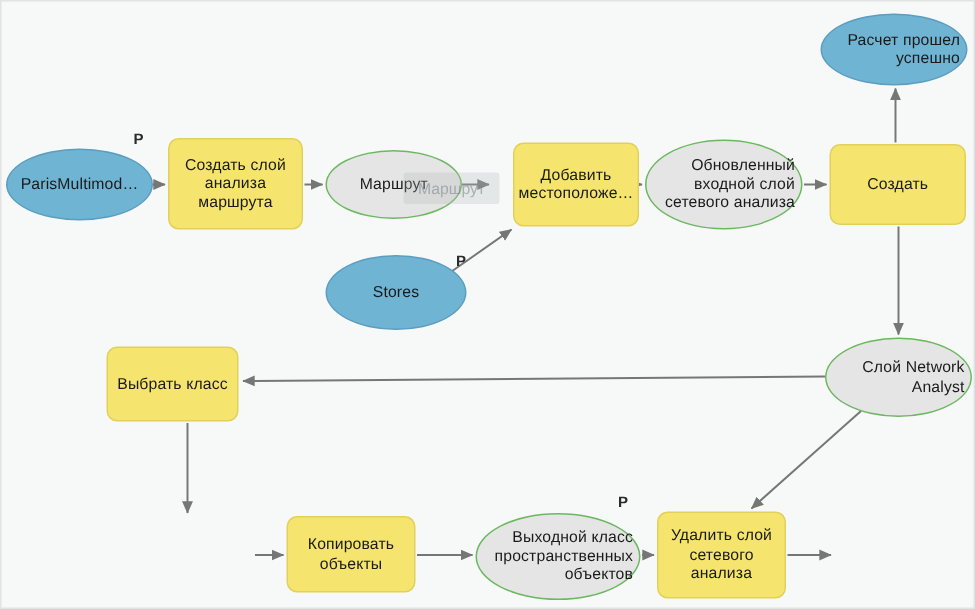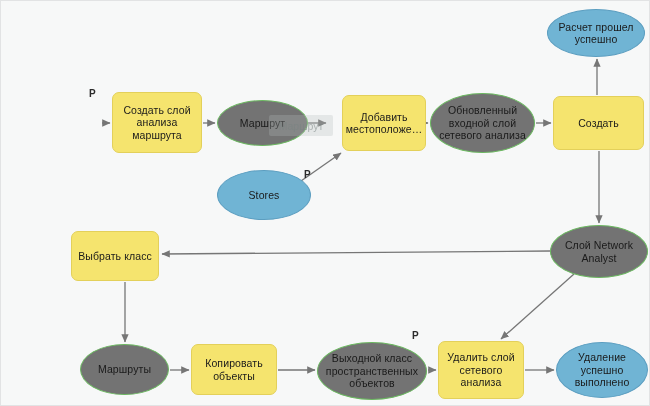--- a/index.html
+++ b/index.html
@@ -32,26 +32,27 @@
     box-sizing: border-box;
     color: #1a1a1a;
     font-size: 10.5px;
     line-height: 12.5px;
     letter-spacing: 0.1px;
     z-index: 3;
     padding: 2px 4px;
   }
   .node.data {
     border-radius: 50%;
+    text-align: right;
   }
   .node.tool {
     border-radius: 7px;
   }
   .node.blue  { background: #70b4d4; border: 1px solid #5c9ec0; }
-  .node.green { background: #737373; border: 1px solid #6cb861; }
+  .node.green { background: #e5e5e5; border: 1px solid #6cb861; }
   .node.yellow{ background: #f5e46e; border: 1px solid #e3d05a; }
 
   .pbadge {
     position: absolute;
     font-family: "Liberation Sans", sans-serif;
     font-size: 10px;
     font-weight: bold;
     color: #2b2b2b;
     z-index: 5;
     line-height: 10px;
@@ -97,20 +98,23 @@
       <line x1="573" y1="273" x2="500" y2="338"></line>
 
       <line x1="124" y1="281" x2="124" y2="341"></line>
       <line x1="169" y1="369" x2="188" y2="369"></line>
       <line x1="277" y1="369" x2="314" y2="369"></line>
       <line x1="427" y1="369" x2="435" y2="369"></line>
       <line x1="524" y1="369" x2="553" y2="369"></line>
     </g>
   </svg>
 
+  <div class="node data blue" style="left:3px;top:98px;width:98px;height:48px">
+    <span>ParisMultimod…</span>
+  </div>
   <div class="node tool yellow" style="left:111px;top:91px;width:90px;height:61px">
     <span>Создать слой анализа маршрута</span>
   </div>
   <div class="node data green" style="left:216px;top:99px;width:91px;height:46px">
     <span>Маршрут</span>
   </div>
   <div class="node tool yellow" style="left:341px;top:94px;width:84px;height:56px">
     <span>Добавить местоположе…</span>
   </div>
   <div class="node data green" style="left:429px;top:92px;width:105px;height:60px">
@@ -128,34 +132,28 @@
     <span>Stores</span>
   </div>
 
   <div class="node data green" style="left:549px;top:224px;width:98px;height:53px">
     <span>Слой Network Analyst</span>
   </div>
 
   <div class="node tool yellow" style="left:70px;top:230px;width:88px;height:50px">
     <span>Выбрать класс</span>
   </div>
-  <div class="node data green" style="left:79px;top:343px;width:89px;height:51px">
-    <span>Маршруты</span>
-  </div>
   <div class="node tool yellow" style="left:190px;top:343px;width:86px;height:51px">
     <span>Копировать объекты</span>
   </div>
   <div class="node tool yellow" style="left:437px;top:340px;width:86px;height:58px">
     <span>Удалить слой сетевого анализа</span>
   </div>
   <div class="node data green" style="left:316px;top:341px;width:110px;height:58px">
     <span>Выходной класс пространственных объектов</span>
-  </div>
-  <div class="node data blue" style="left:555px;top:341px;width:92px;height:56px">
-    <span>Удаление успешно выполнено</span>
   </div>
 
   <div class="pbadge" style="left:88px;top:88px">P</div>
   <div class="pbadge" style="left:303px;top:169px">P</div>
   <div class="pbadge" style="left:411px;top:330px">P</div>
 
   <div class="ghost" style="left:268px;top:114px;width:64px;height:21px">Маршрут</div>
 </div>
 
 </body></html>

